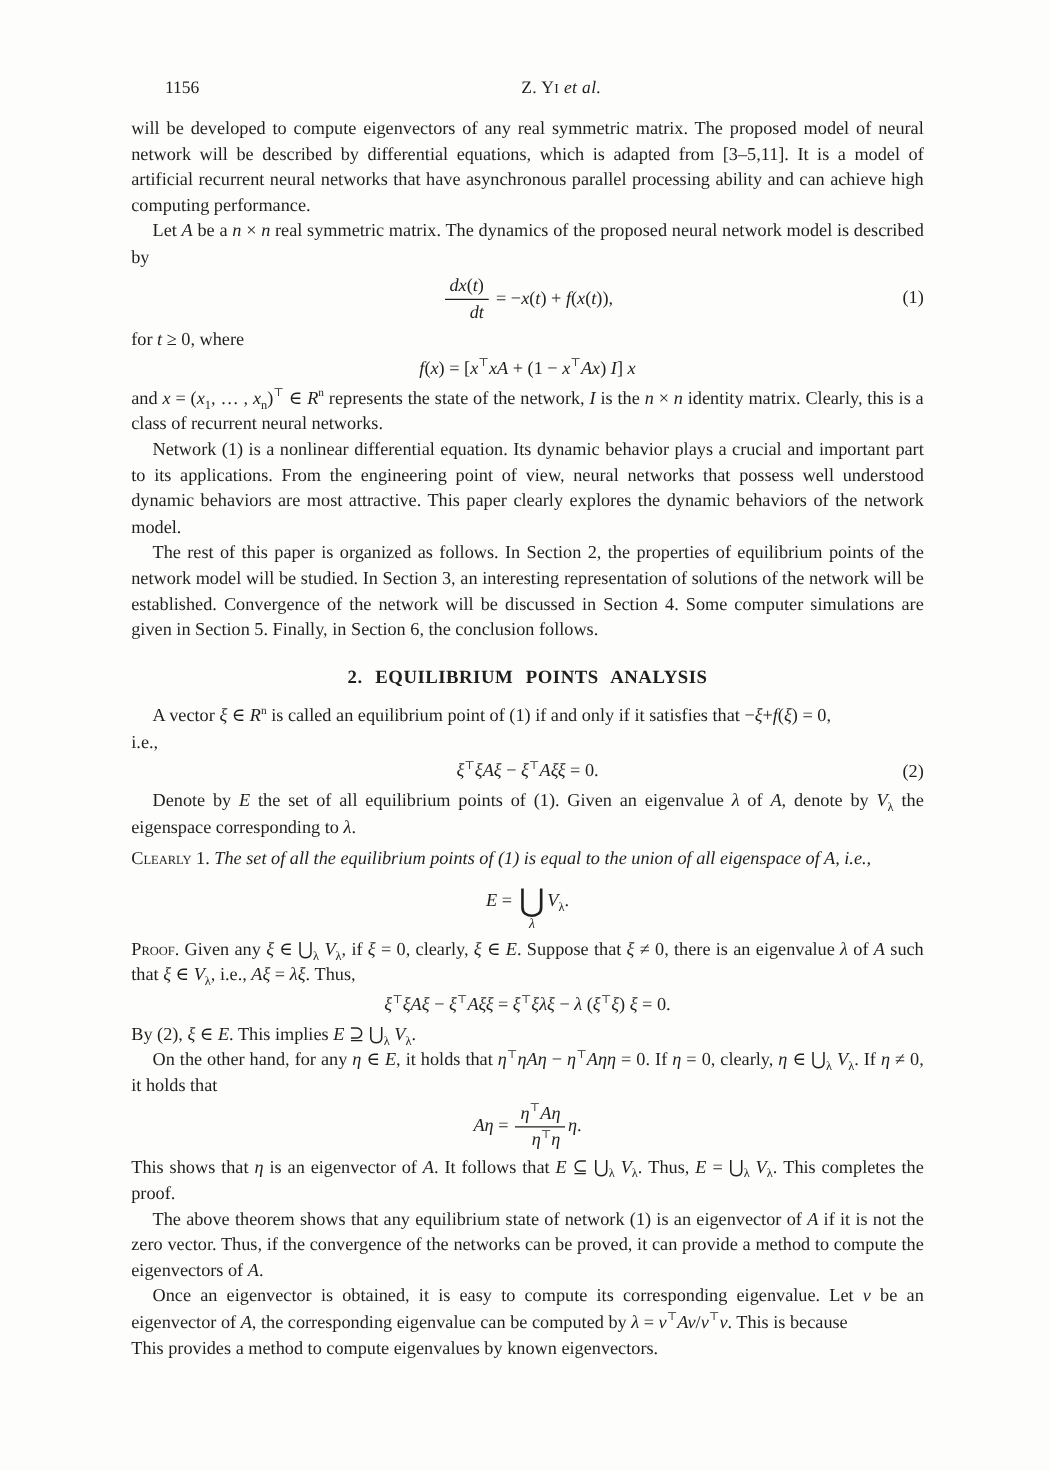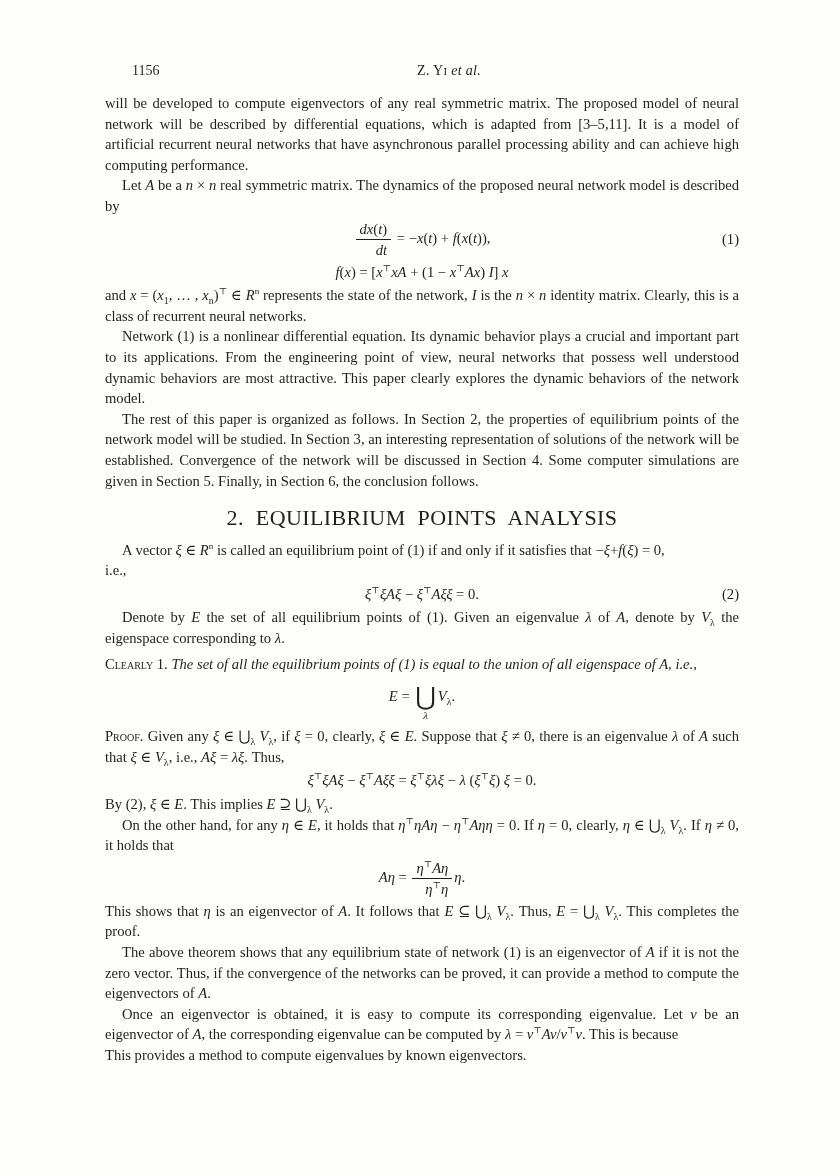--- a/index.html
+++ b/index.html
@@ -72,22 +72,22 @@
     position: relative;
     top: 5px;
     margin: 0 2px;
   }
   .bigop-sym { font-size: 25px; font-family: "DejaVu Serif", "DejaVu Sans", serif; }
   .bigop-sub { font-size: 11px; font-style: italic; margin-top: 1px; }
   .eq-union { padding-bottom: 6px; margin-top: 5px; }
 
   .section-heading {
     text-align: center;
-    font-weight: normal;
-    font-size: 22px;
+    font-weight: bold;
+    font-size: 15px;
     letter-spacing: 0.4px;
     word-spacing: 6px;
     margin: 17px 0 11px;
     text-indent: 0;
   }
   .thm { margin: 5px 0; }
   .sc { font-variant: small-caps; }
   .proof-p { margin-top: 4px; }
 </style>
 </head>
@@ -104,20 +104,21 @@
 
     <p>will be developed to compute eigenvectors of any real symmetric matrix. The proposed model of neural network will be described by differential equations, which is adapted from [3–5,11]. It is a model of artificial recurrent neural networks that have asynchronous parallel processing ability and can achieve high computing performance.</p>
 
     <p class="ind">Let <i>A</i> be a <i>n</i> × <i>n</i> real symmetric matrix. The dynamics of the proposed neural network model is described by</p>
 
     <div class="eq">
       <span class="frac"><span class="fnum"><i>dx</i>(<i>t</i>)</span><span class="fden"><i>dt</i></span></span><span> = −<i>x</i>(<i>t</i>) + <i>f</i>(<i>x</i>(<i>t</i>)),</span>
       <span class="tag">(1)</span>
     </div>
 
+    <p>for <i>t</i> ≥ 0, where</p>
 
     <div class="eq"><i>f</i>(<i>x</i>) = [<i>x</i><sup>⊤</sup><i>xA</i> + (1 − <i>x</i><sup>⊤</sup><i>Ax</i>) <i>I</i>] <i>x</i></div>
 
     <p>and <i>x</i> = (<i>x</i><sub>1</sub>, … , <i>x</i><sub>n</sub>)<sup>⊤</sup> ∈ <i>R</i><sup>n</sup> represents the state of the network, <i>I</i> is the <i>n</i> × <i>n</i> identity matrix. Clearly, this is a class of recurrent neural networks.</p>
 
     <p class="ind">Network (1) is a nonlinear differential equation. Its dynamic behavior plays a crucial and important part to its applications. From the engineering point of view, neural networks that possess well understood dynamic behaviors are most attractive. This paper clearly explores the dynamic behaviors of the network model.</p>
 
     <p class="ind">The rest of this paper is organized as follows. In Section 2, the properties of equilibrium points of the network model will be studied. In Section 3, an interesting representation of solutions of the network will be established. Convergence of the network will be discussed in Section 4. Some computer simulations are given in Section 5. Finally, in Section 6, the conclusion follows.</p>
 
     <p class="section-heading">2. EQUILIBRIUM POINTS ANALYSIS</p>

